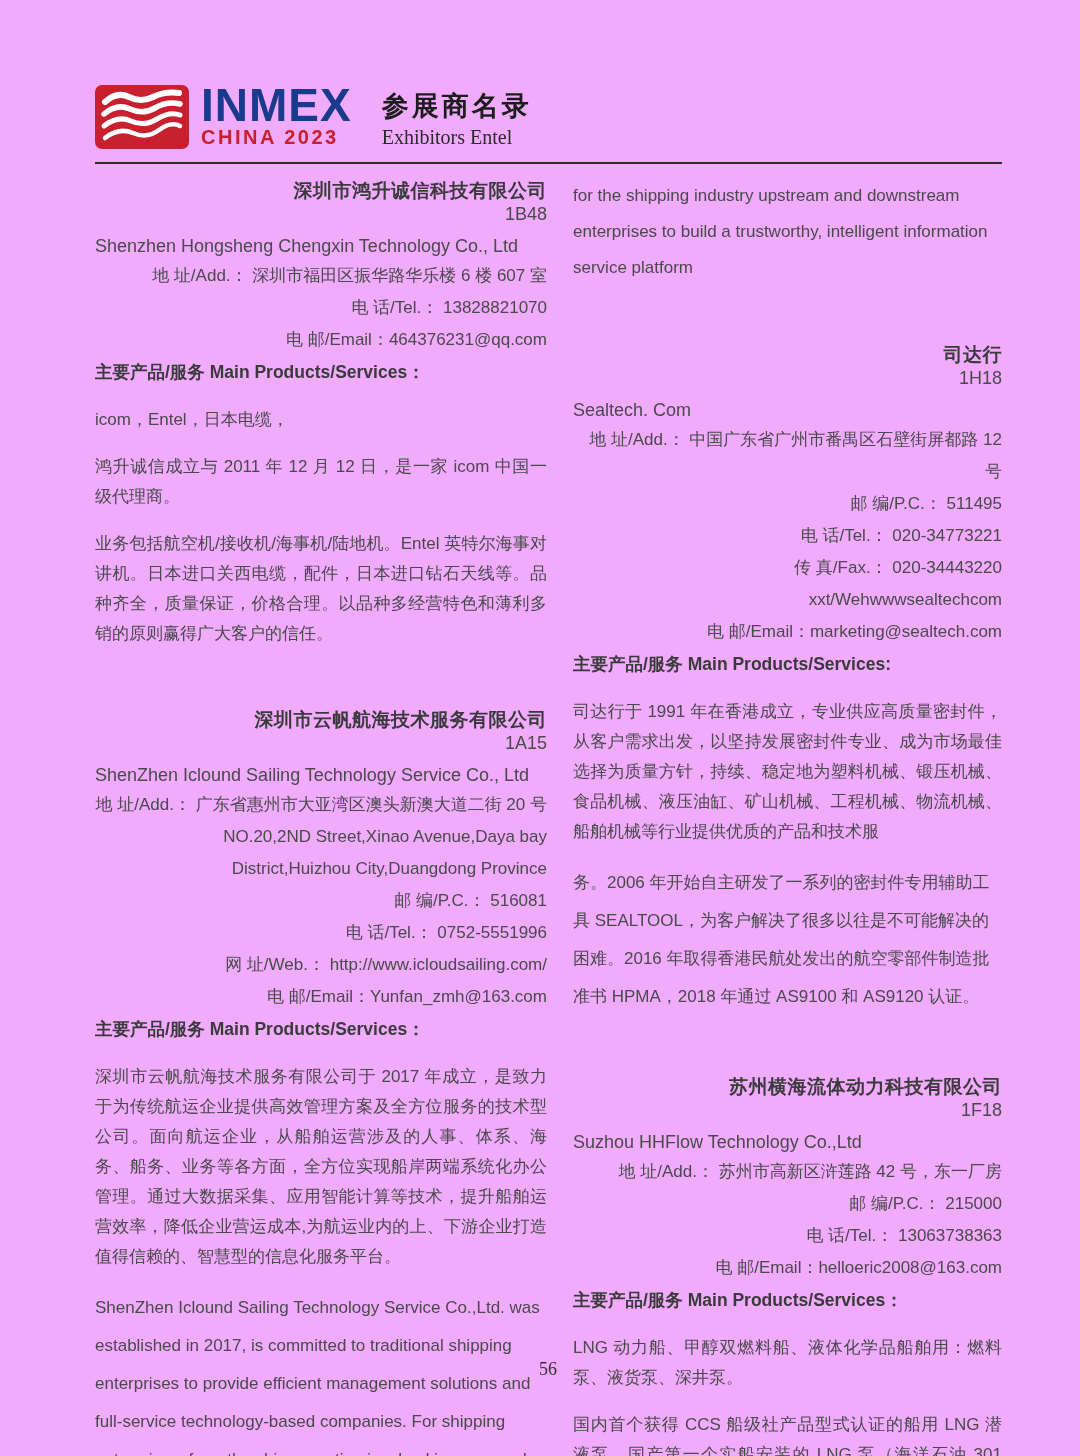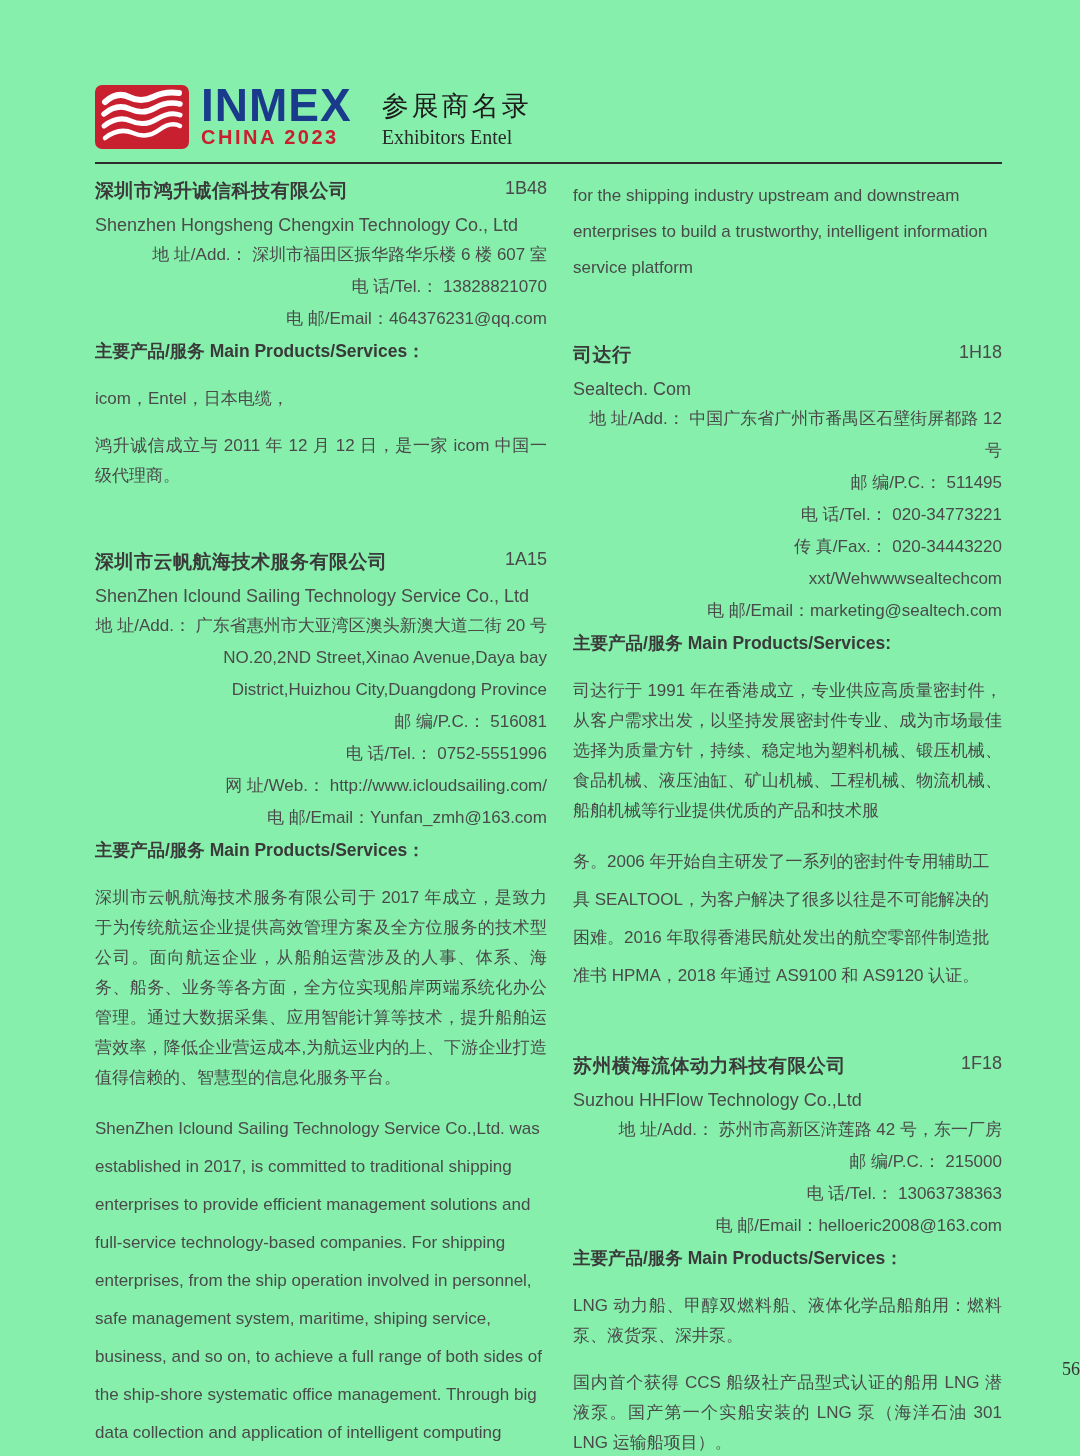--- a/index.html
+++ b/index.html
@@ -1,49 +1,49 @@
 <!DOCTYPE html>
 <html><head>
 <meta charset="utf-8">
 <style>
   * { margin:0; padding:0; box-sizing:border-box; }
   html,body { background:#ffffff; }
   body { width:1080px; height:1456px; font-family:"Liberation Sans",sans-serif; }
-  .page { position:relative; width:1080px; height:1456px; background:#86efac; overflow:hidden; }
+  .page { position:relative; width:1080px; height:1456px; background:#f0abfc; overflow:hidden; }
 
   
   .masthead { padding:84px 78px 0 95px; }
   .logo-row { display:flex; align-items:center; }
   .logo-mark { display:inline-flex; }
   .logo-text { display:flex; flex-direction:column; margin-left:12px; }
   .logo-brand { font-size:46px; font-weight:800; letter-spacing:1px; color:#1a3a8c; line-height:0.92; }
   .logo-edition { font-size:20px; font-weight:700; letter-spacing:2.5px; color:#c8202f; margin-top:0; }
   .doc-title { display:flex; flex-direction:column; margin-left:30px; padding-top:4px; }
-  .doc-title-cn { font-size:27px; font-weight:400; color:#1c1c1c; letter-spacing:3px; }
+  .doc-title-cn { font-size:27px; font-weight:700; color:#1c1c1c; letter-spacing:3px; }
   .doc-title-en { font-family:"Liberation Serif",serif; font-size:20px; color:#2a2a2a; margin-top:2px; }
   .rule { margin-top:13px; border-top:2.5px solid #2d2d2d; }
 
   
   .content { display:flex; gap:26px; padding:14px 78px 0 95px; }
   .col-left { width:452px; flex:none; }
   .col-right { flex:1; min-width:0; }
 
   .entry { margin-bottom:58px; }
-  .entry-head { display:flex; justify-content:space-between; align-items:flex-start; }
+  .entry-head { display:flex; justify-content:space-between; align-items:flex-end;flex-direction:column; }
   .name-cn { font-size:19px; font-weight:700; color:#3a3a3a; letter-spacing:0.5px; }
   .booth { font-size:18px; color:#4a4a4a; }
   .name-en { font-size:18px; color:#4a4a4a; margin-top:7px; line-height:28px; }
   .contact-line { font-size:17px; color:#4a4a4a; line-height:32px;text-align:right; }
   .products-header { font-size:17.5px; font-weight:700; color:#3a3a3a; line-height:32px; }
   .par { font-size:17px; color:#4a4a4a; line-height:30px; text-align:justify;margin-top:17px; }
   .par.loose { text-align:left; line-height:38px; }
   .cont-par { font-size:17px; color:#4a4a4a; line-height:36px; margin-bottom:56px; }
 
   
-  .page-footer { position:absolute; left:16px; right:0; bottom:76px; text-align:right; }
+  .page-footer { position:absolute; left:16px; right:0; bottom:76px; text-align:center; }
   .page-num { font-family:"Liberation Serif",serif; font-size:18px; color:#333333; }
 </style>
 </head>
 <body>
 
 <div class="page">
 
   <header class="masthead">
     <div class="logo-row">
       <span class="logo-mark">
@@ -76,20 +76,21 @@
           <span class="name-cn">深圳市鸿升诚信科技有限公司</span>
           <span class="booth">1B48</span>
         </div>
         <div class="name-en">Shenzhen Hongsheng Chengxin Technology Co., Ltd</div>
         <div class="contact-line">地 址/Add.： 深圳市福田区振华路华乐楼 6 楼 607 室</div>
         <div class="contact-line">电 话/Tel.： 13828821070</div>
         <div class="contact-line">电 邮/Email：464376231@qq.com</div>
         <div class="products-header">主要产品/服务 Main Products/Services：</div>
         <p class="par">icom，Entel，日本电缆，</p>
         <p class="par">鸿升诚信成立与 2011 年 12 月 12 日，是一家 icom 中国一级代理商。</p>
+        <p class="par">业务包括航空机/接收机/海事机/陆地机。Entel 英特尔海事对讲机。日本进口关西电缆，配件，日本进口钻石天线等。品种齐全，质量保证，价格合理。以品种多经营特色和薄利多销的原则赢得广大客户的信任。</p>
       </section>
 
       <section class="entry">
         <div class="entry-head">
           <span class="name-cn">深圳市云帆航海技术服务有限公司</span>
           <span class="booth">1A15</span>
         </div>
         <div class="name-en">ShenZhen Iclound Sailing Technology Service Co., Ltd</div>
         <div class="contact-line">地 址/Add.： 广东省惠州市大亚湾区澳头新澳大道二街 20 号</div>
         <div class="contact-line">NO.20,2ND Street,Xinao Avenue,Daya bay</div>

